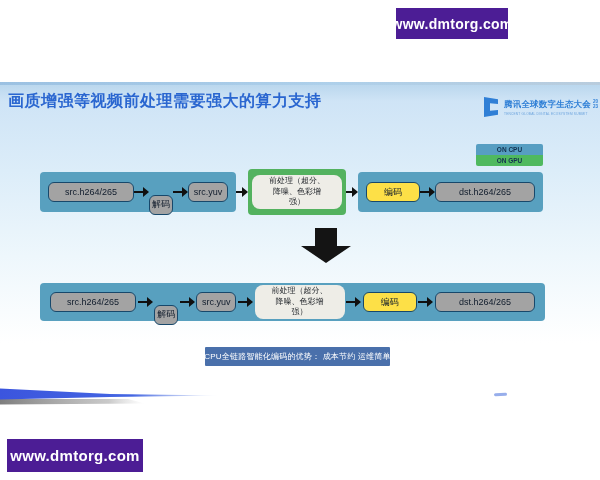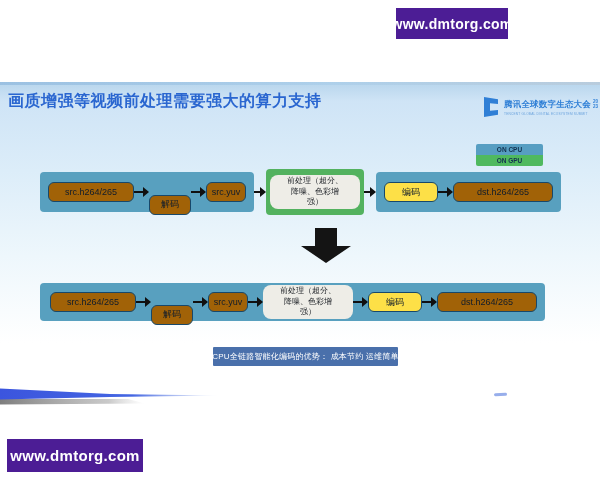--- a/index.html
+++ b/index.html
@@ -67,30 +67,30 @@
 
   .group {
     display: flex; align-items: center;
     border-radius: 4px;
   }
   .group-cpu { background: #58a0bf; height: 40px; padding: 0 8px; }
   .group-gpu { background: #53b25f; height: 46px; padding: 0 4px; }
   .group-cpu-full { background: #58a0bf; height: 38px; padding: 0 10px; width: 505px; justify-content: space-between; }
 
   .node {
-    background: #a16207;
+    background: #a3a3a3;
     border: 1.5px solid #17486b;
     border-radius: 6px;
     height: 20px;
     display: flex; align-items: center; justify-content: center;
     font-size: 9px; color: #101c2c; white-space: nowrap;
     flex: 0 0 auto;
   }
   .node-src  { width: 86px; }
-  .node-dec  { width: 42px; margin-top: 25px; }
+  .node-dec  { width: 24px; margin-top: 25px; }
   .node-yuv  { width: 40px; }
   .node-enc  { width: 54px; background: #fde047; }
   .node-dst  { width: 100px; }
 
   .node-pre {
     background: #eeede7;
     border: none; border-radius: 8px;
     width: 90px; height: 34px;
     font-size: 8px; line-height: 1.3; text-align: center;
     white-space: normal; padding: 2px 17px;
@@ -121,21 +121,20 @@
     border-top: 17px solid #141414;
   }
 
   
   .callout {
     position: absolute; left: 205px; top: 347px; width: 185px; height: 19px;
     background: #4a70ab; color: #ffffff;
     font-size: 8px; display: flex; align-items: center; justify-content: center;
     white-space: nowrap; letter-spacing: 0.2px;
     border-radius: 1px;
-    margin-left: 8px;
   }
 
   
   .swoosh { position: absolute; left: 0; top: 386px; width: 240px; height: 24px; }
   .blue-dash {
     position: absolute; left: 494px; top: 393px; width: 13px; height: 3px;
     background: #7d9ae6; border-radius: 2px; transform: rotate(-2deg); opacity: 0.8;
   }
 </style>
 </head>

